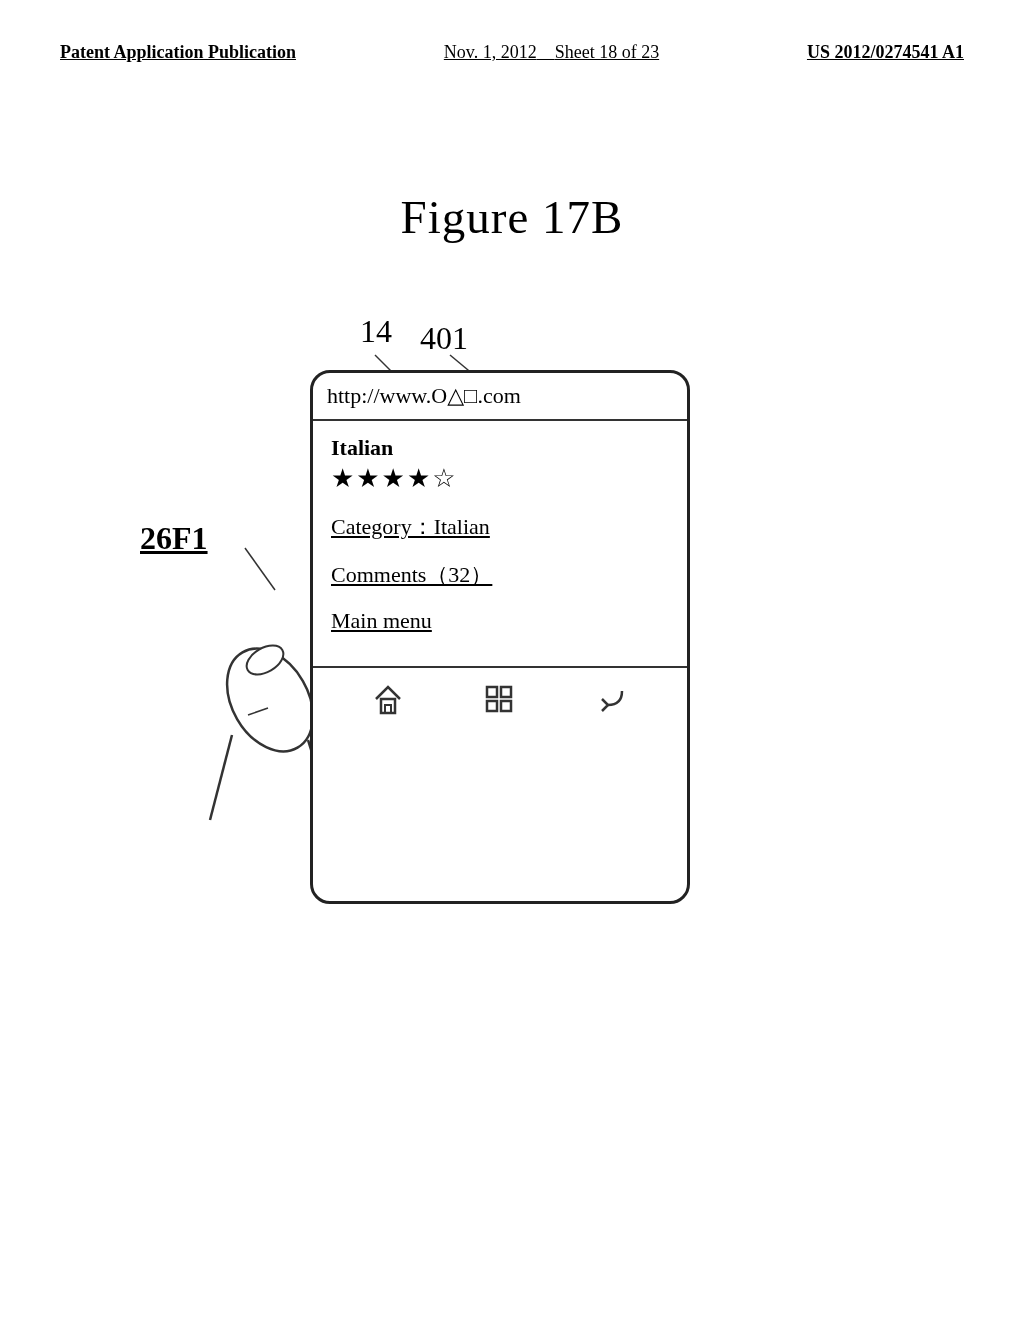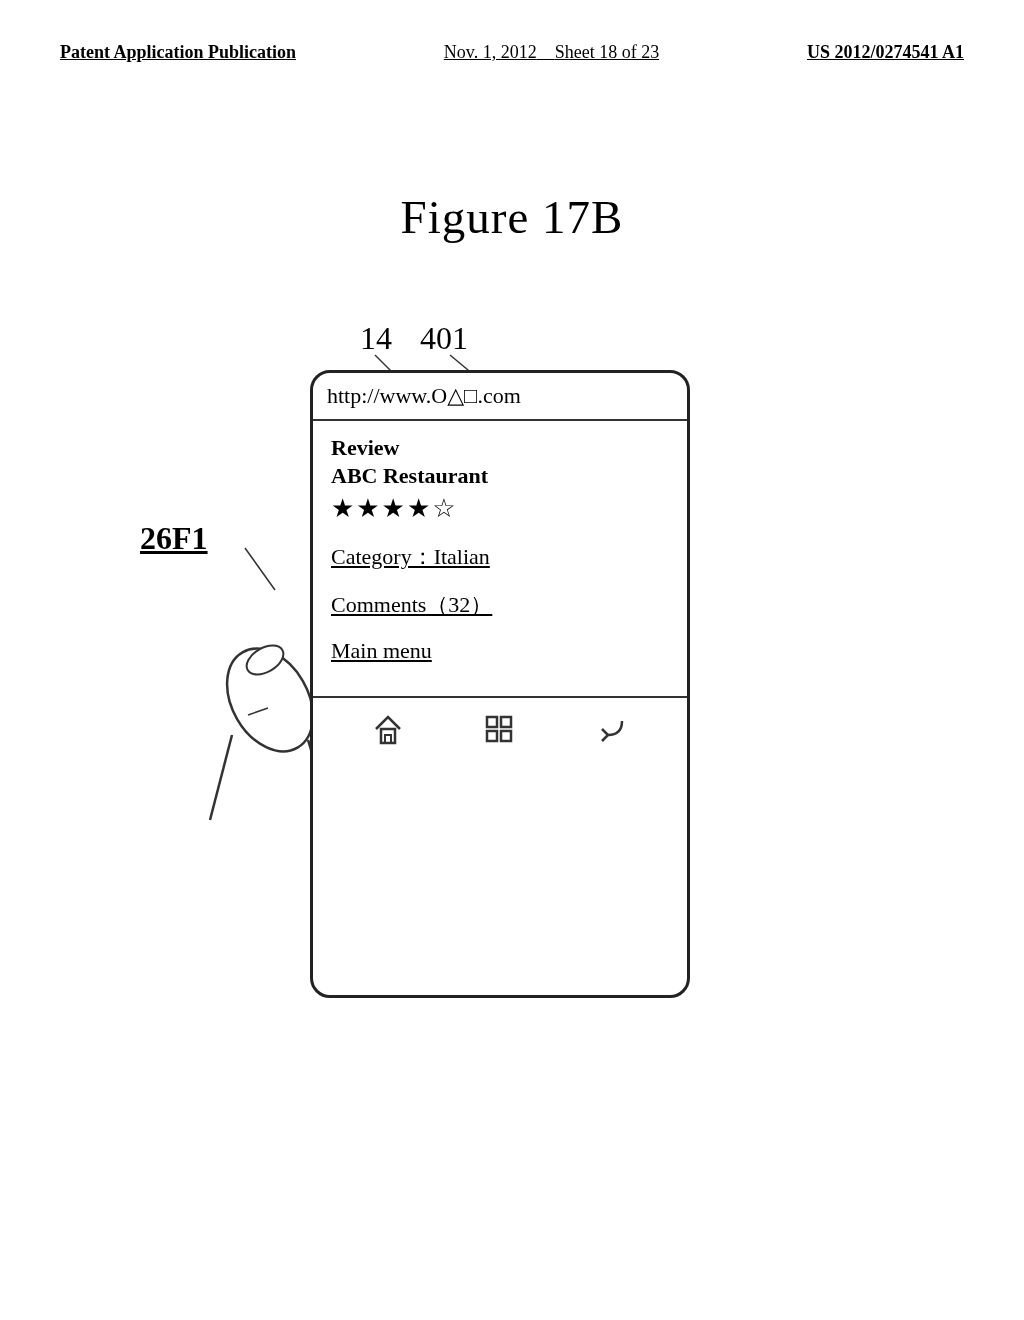--- a/index.html
+++ b/index.html
@@ -60,21 +60,21 @@
       position: absolute;
       top: 280px;
       left: 130px;
       width: 700px;
       height: 820px;
     }
 
     
     .label-14 {
       position: absolute;
-      top: 40px;
+      top: 33px;
       left: 230px;
       font-size: 32px;
       font-weight: normal;
       text-align: center;
     }
 
     .label-401 {
       position: absolute;
       top: 40px;
       left: 290px;
@@ -90,21 +90,21 @@
       font-weight: bold;
       text-decoration: underline;
     }
 
     
     .phone-outer {
       position: absolute;
       top: 90px;
       left: 180px;
       width: 380px;
-      height: 628px;
+      height: 534px;
       border: 3px solid #222;
       border-radius: 20px;
       background: #fff;
       overflow: hidden;
     }
 
     
     .url-bar {
       border-bottom: 2px solid #333;
       padding: 10px 14px;
@@ -235,22 +235,21 @@
     <line x1="58" y1="155" x2="78" y2="148" stroke="#333" stroke-width="1.5"></line>
   </svg>
 
   <div class="phone-outer">
 
     <div class="url-bar">
       <span>http://www.O△□.com</span>
     </div>
 
     <div class="content-area">
-      <div class="review-title">Review</div>
-      <div class="restaurant-name">ABC  Restaurant</div>
+      <div class="review-title">Italian</div>
       <div class="stars">★★★★☆</div>
       <span class="link-item">Category：Italian</span>
       <span class="link-item">Comments（32）</span>
       <span class="link-item-bold">Main menu</span>
     </div>
 
     <div class="bottom-nav">
 
       <div class="nav-icon" style="font-size:28px;">
         

